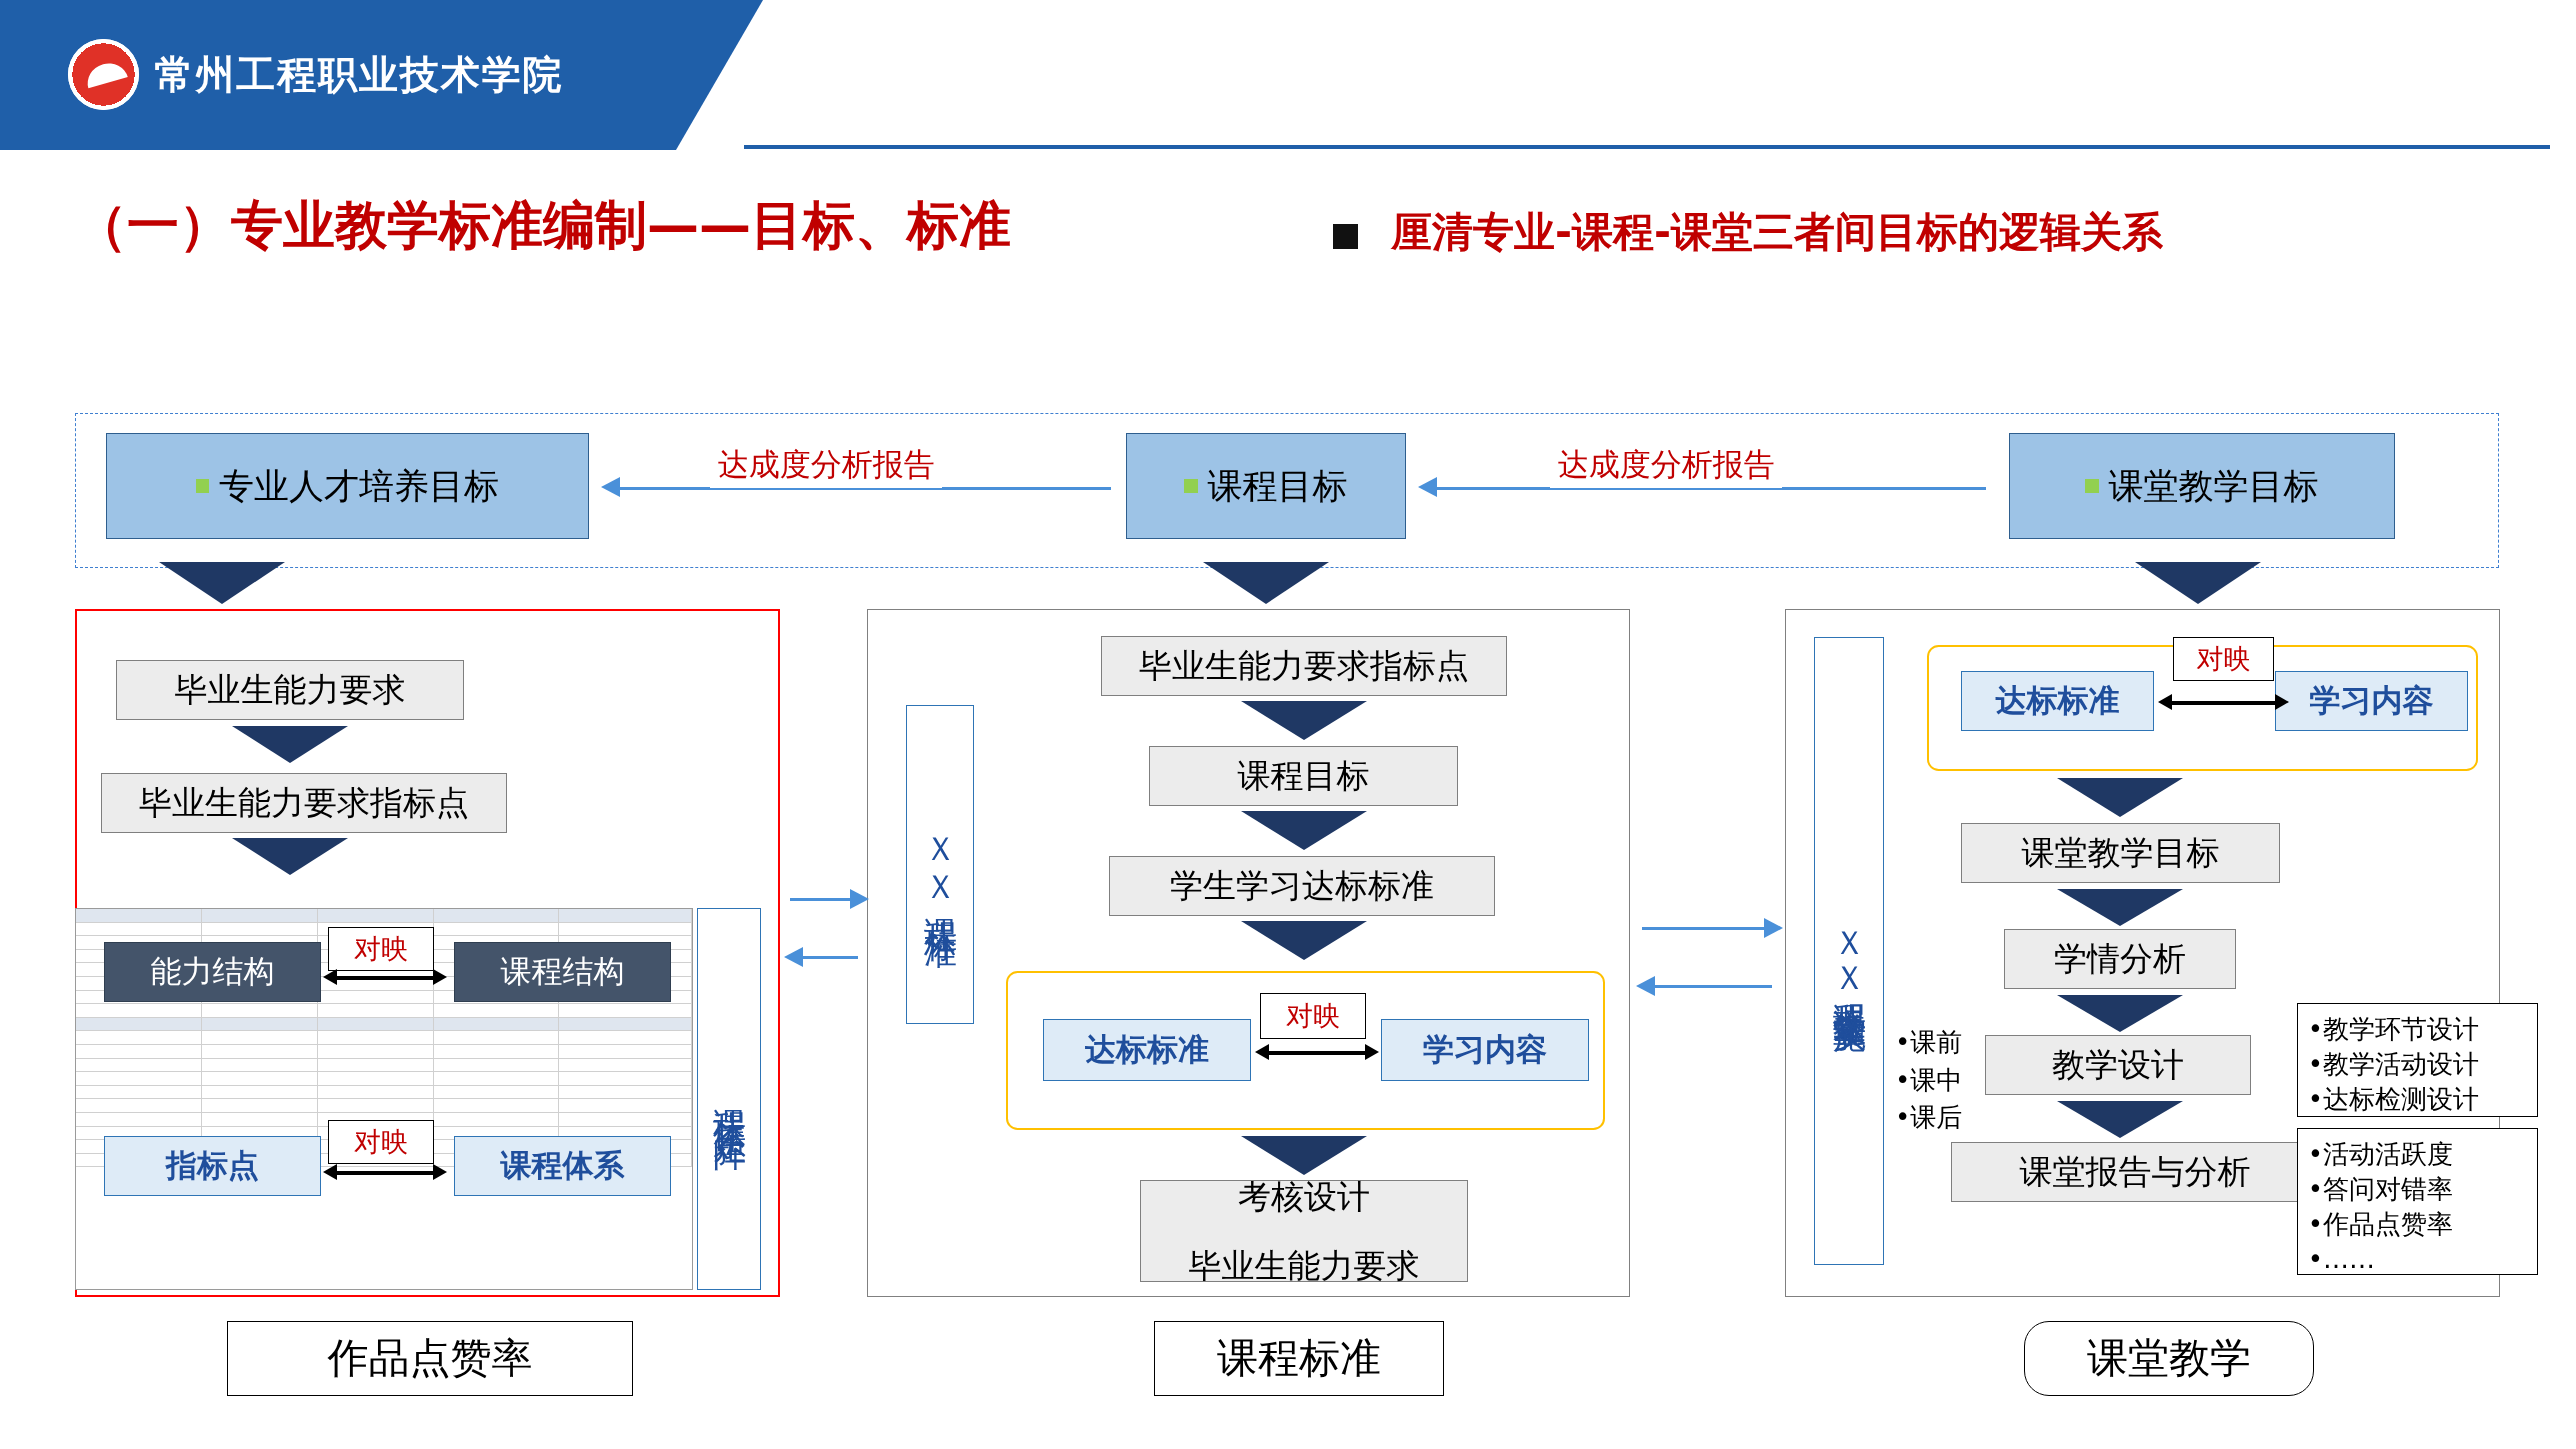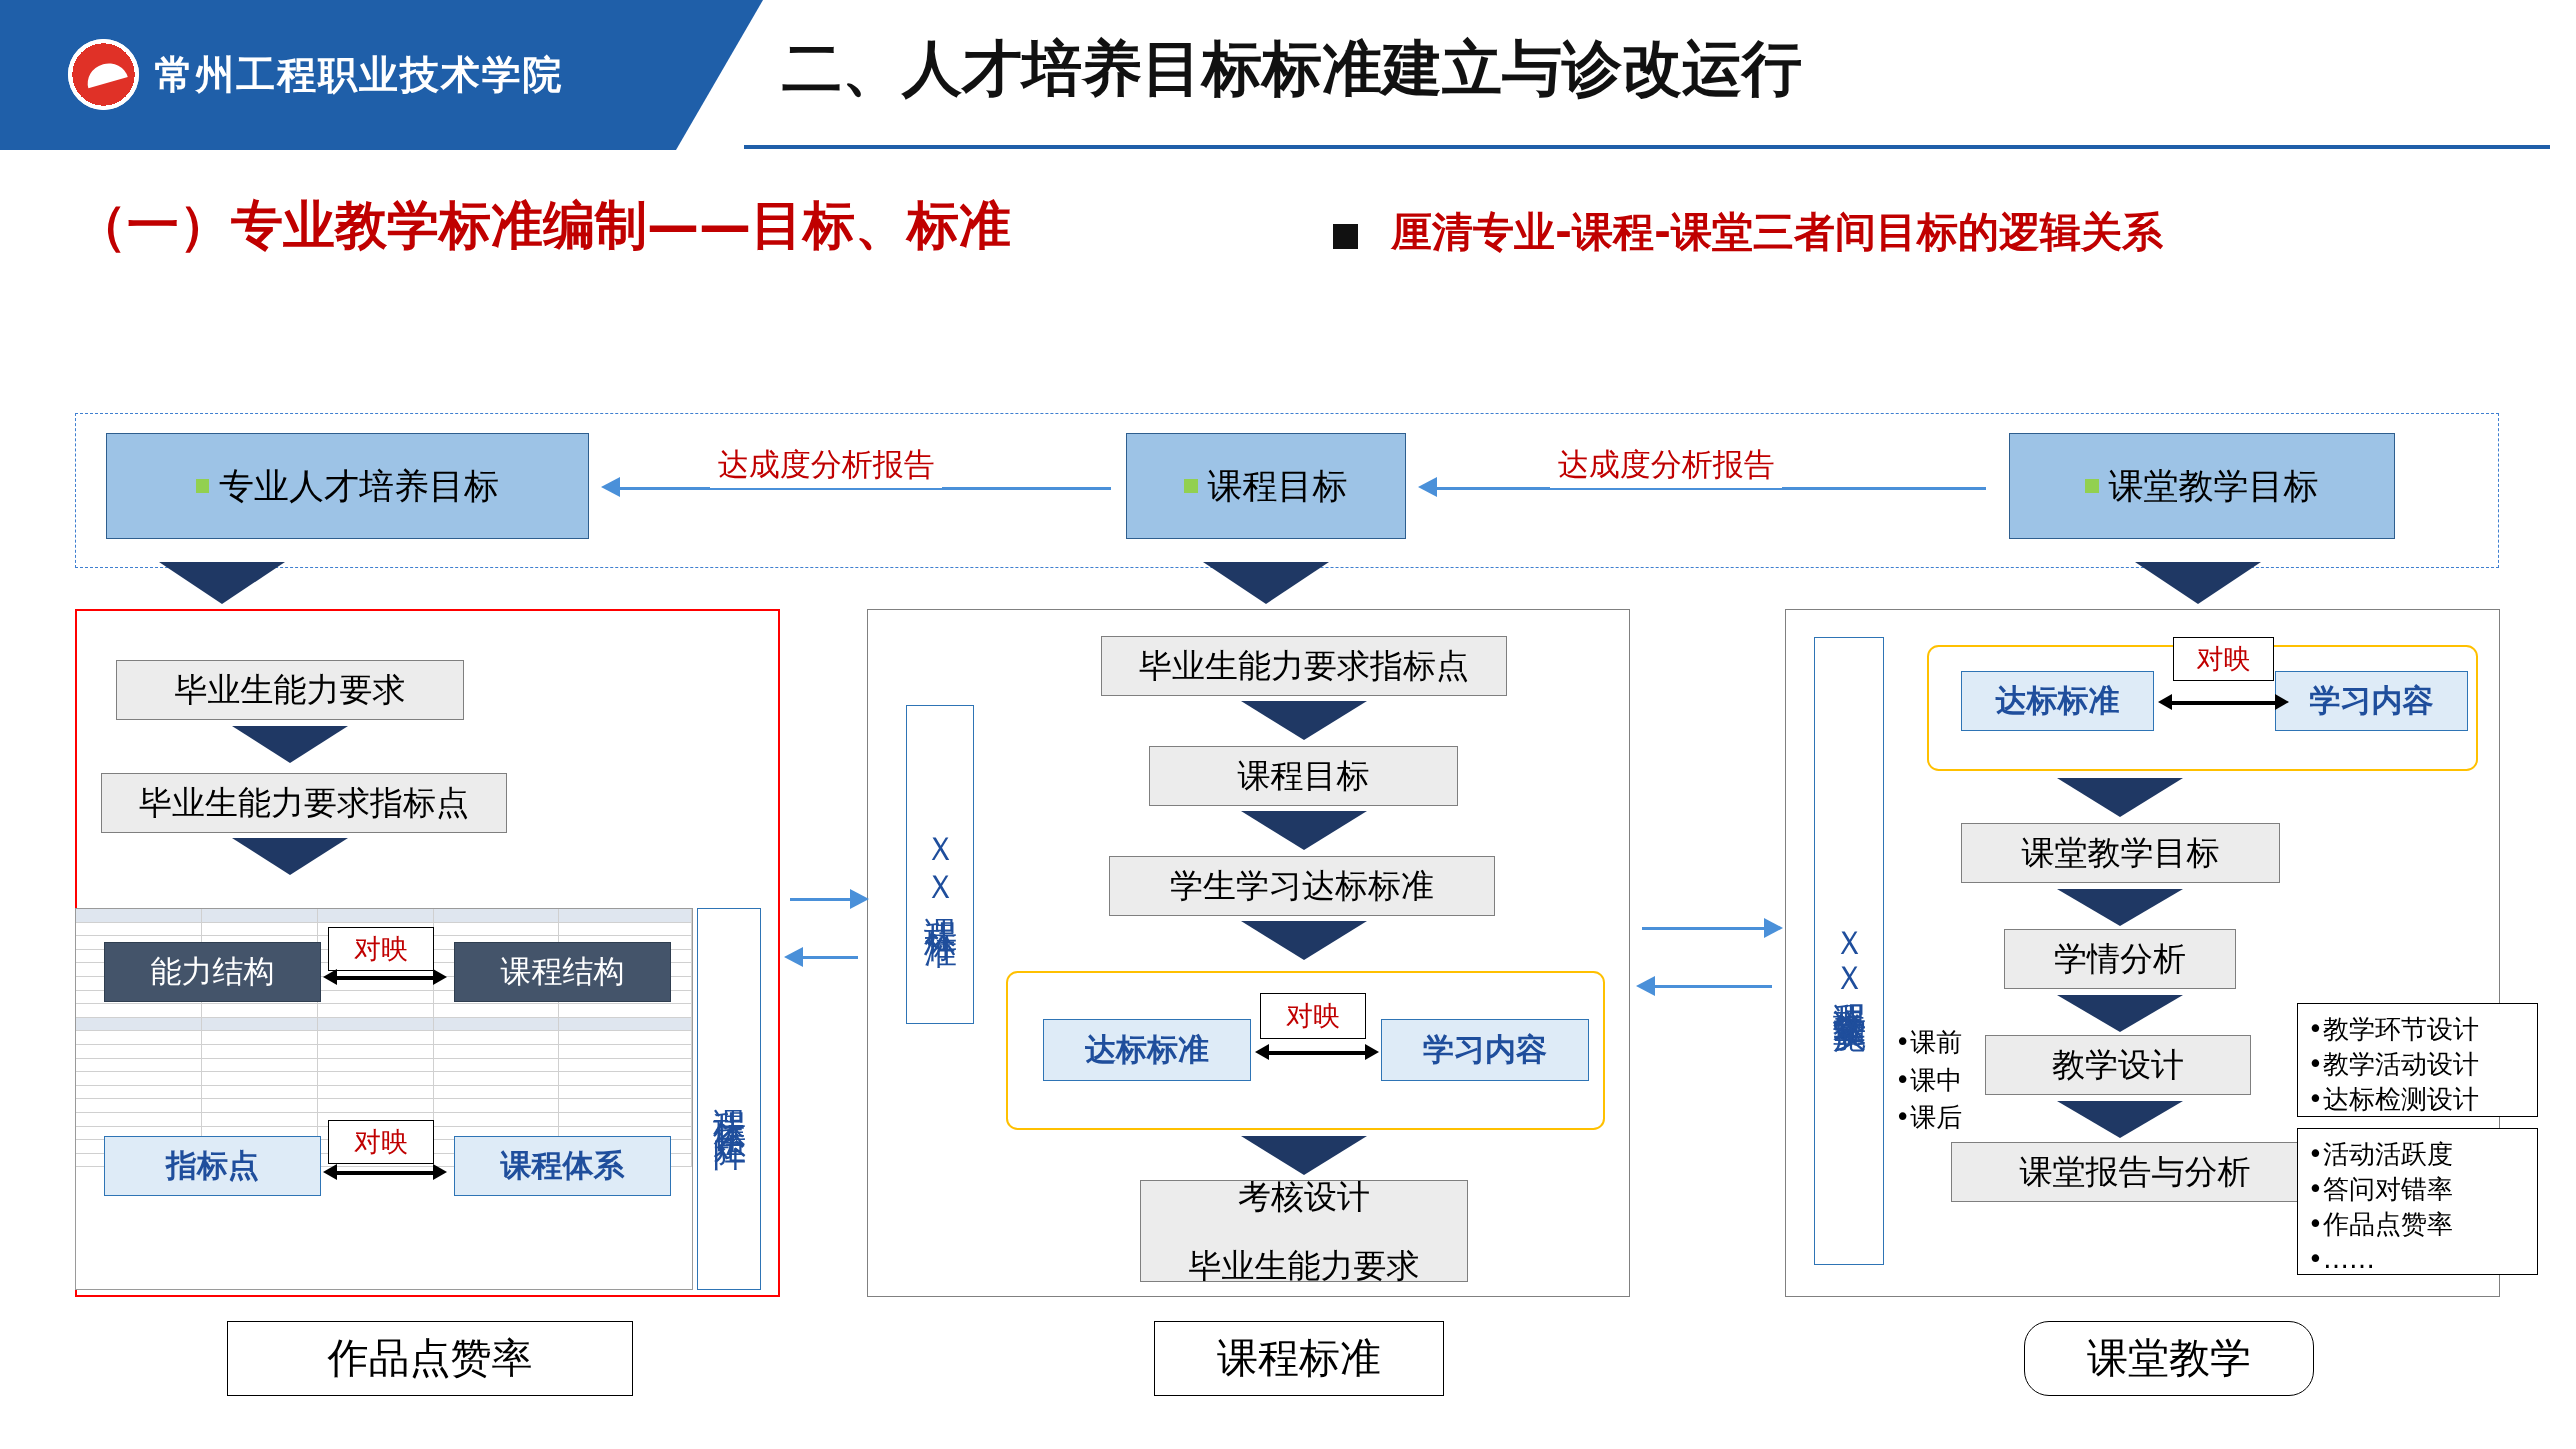--- a/index.html
+++ b/index.html
@@ -136,21 +136,20 @@
 </style>
 </head>
 <body>
 
 <div class="header">
   <div class="header-band"></div>
   <div class="logo-wrap">
     <div class="logo-mark"></div>
     <div class="logo-text">常州工程职业技术学院</div>
   </div>
-  <div class="header-title">二、人才培养目标标准建立与诊改运行</div>
   <div class="header-rule"></div>
 </div>
 
 <div class="subtitle">（一）专业教学标准编制——目标、标准</div>
 <div class="bullet-sq"></div>
 <div class="subtitle2">厘清专业‐课程‐课堂三者间目标的逻辑关系</div>
 
 <div class="dash-container" style="left:75px;top:413px;width:2424px;height:155px;"></div>
 
 <div class="box blue-goal" style="left:106px;top:433px;width:483px;height:106px;">

